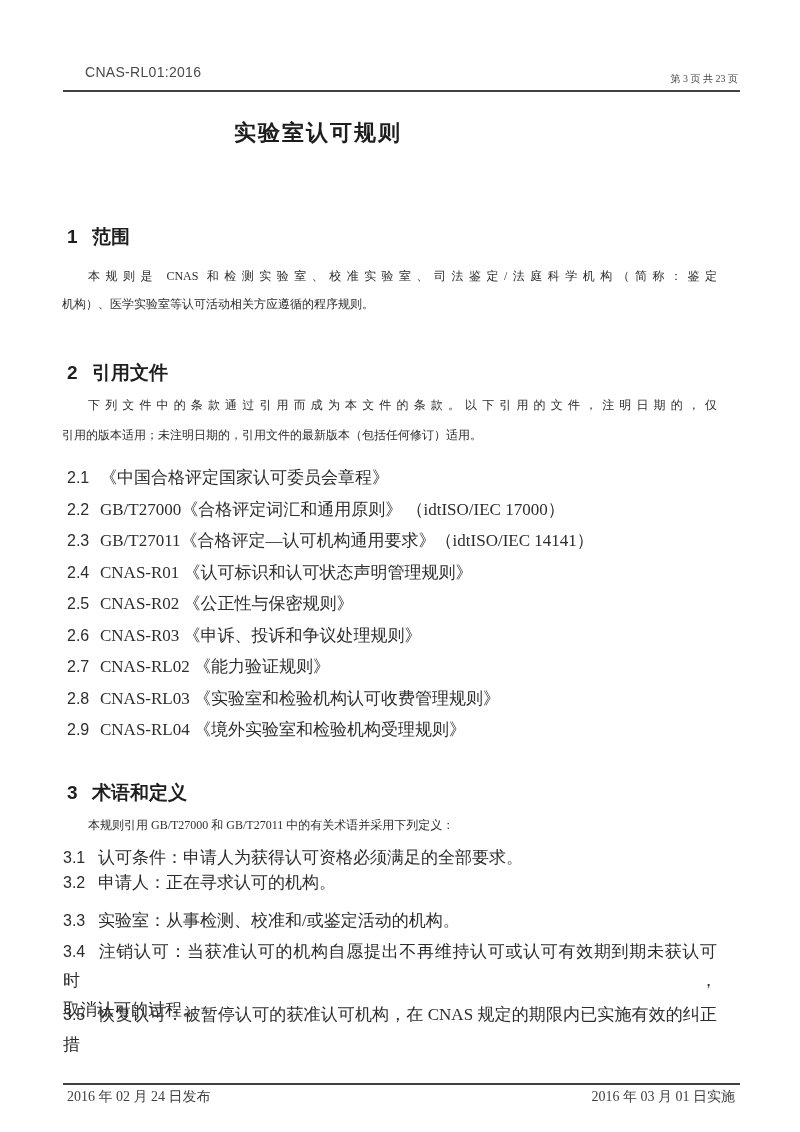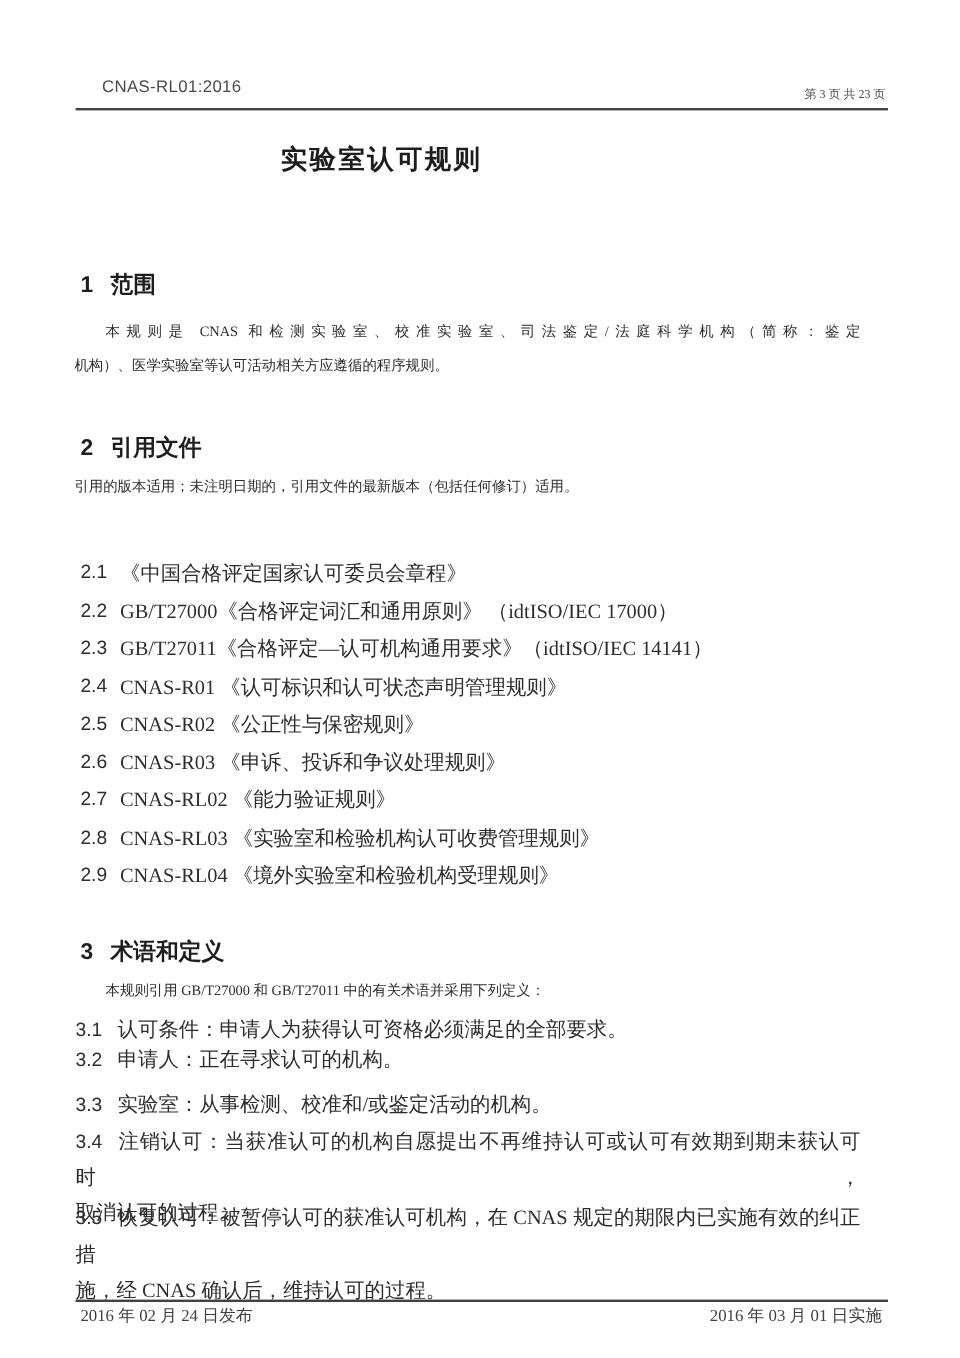--- a/index.html
+++ b/index.html
@@ -75,20 +75,21 @@
   </div>
   <div class="para" id="s1p">
     <span class="ln ind just">本规则是 CNAS 和检测实验室、校准实验室、司法鉴定/法庭科学机构（简称：鉴定</span>
     <span class="ln">机构）、医学实验室等认可活动相关方应遵循的程序规则。</span>
   </div>
 
   <div class="sec-h" id="s2h">
     <span class="num">2</span><span>引用文件</span>
   </div>
   <div class="para" id="s2p">
+    <span class="ln ind just">下列文件中的条款通过引用而成为本文件的条款。以下引用的文件，注明日期的，仅</span>
     <span class="ln">引用的版本适用；未注明日期的，引用文件的最新版本（包括任何修订）适用。</span>
   </div>
 
   <div class="ref-list">
     <div class="ref-item">
       <span class="inum">2.1</span>
         <span class="itxt">《中国合格评定国家认可委员会章程》</span>
     </div>
     <div class="ref-item">
       <span class="inum">2.2</span>
@@ -139,20 +140,19 @@
   </div>
   <div class="term" id="t3">
     <div class="ln"><span class="tnum">3.3</span><span>实验室：从事检测、校准和/或鉴定活动的机构。</span></div>
   </div>
   <div class="term" id="t4">
     <div class="ln just"><span class="tnum">3.4</span><span>注销认可：当获准认可的机构自愿提出不再维持认可或认可有效期到期未获认可时，</span></div>
     <div class="ln">取消认可的过程。</div>
   </div>
   <div class="term" id="t5">
     <div class="ln just"><span class="tnum">3.5</span><span>恢复认可：被暂停认可的获准认可机构，在 CNAS 规定的期限内已实施有效的纠正措</span></div>
-    <div class="ln">施，经 CNAS 确认后，维持认可的过程。</div>
   </div>
 
   <div class="ftr-rule"></div>
   <div class="ftr-left">2016 年 02 月 24 日发布</div>
   <div class="ftr-right">2016 年 03 月 01 日实施</div>
 
 </div>
 
 </body></html>

